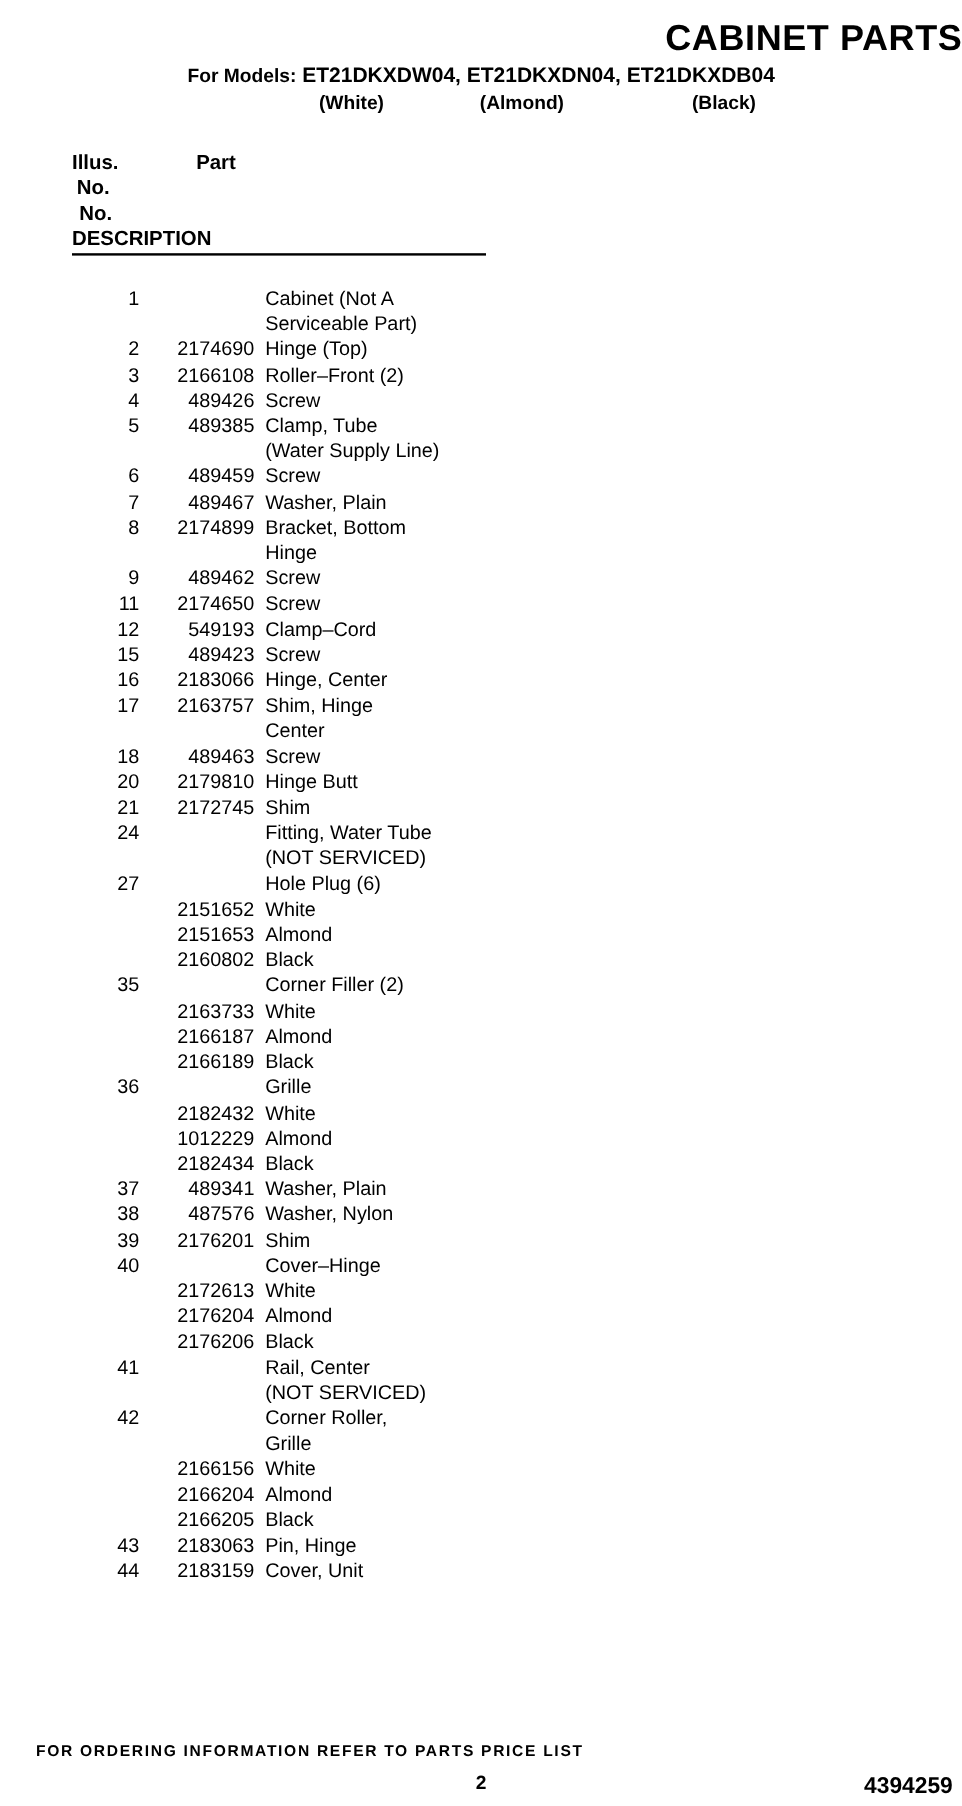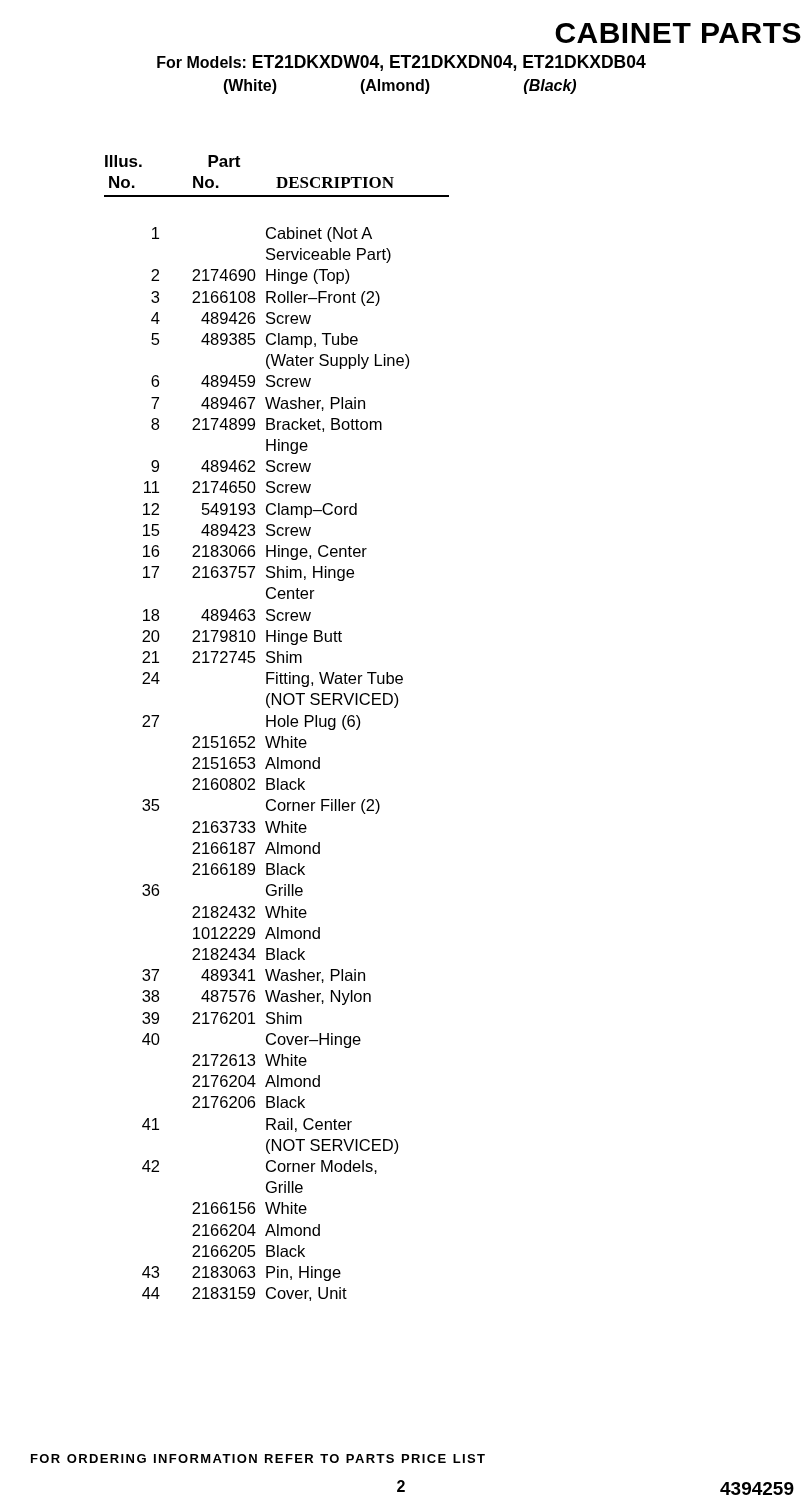--- a/index.html
+++ b/index.html
@@ -44,50 +44,51 @@
   .colors-line {
     display: flex;
     justify-content: center;
     font-size: 16px;
     font-weight: bold;
     line-height: 22px;
     margin-top: 1px;
   }
   .colors-line span {
     display: inline-block;
-    text-align: center;
+    text-align: right;
   }
   .c-white  { width: 140px; margin-left: 8px; }
   .c-almond { width: 150px; }
-  .c-black  { width: 160px; font-style: italic; }
+  .c-black  { width: 160px; }
 
   
   .table-wrap {
-    margin-top: 54px;
-    padding-left: 104px;
+    margin-top: 27px;
+    padding-left: 60px;
   }
   .head-row {
     display: flex;
     font-size: 17px;
     font-weight: bold;
     line-height: 21px;
   }
   .head-row .h-illus { width: 78px; text-align: left; }
   .head-row .h-part  { width: 84px; text-align: center; }
   .head-row .h-desc  { text-align: left; }
 
   .head-row2 {
     display: flex;
     font-size: 17px;
     font-weight: bold;
     line-height: 21px;
+    flex-direction: column;
   }
   .head-row2 .h-illus { width: 78px; text-align: left; padding-left: 4px;}
   .head-row2 .h-part  { width: 84px; text-align: left; padding-left: 6px;}
-  .head-row2 .h-desc  { text-align: left; font-family: Liberation Serif, serif; }
+  .head-row2 .h-desc  { text-align: left; }
 
   .head-rule {
     width: 345px;
     height: 2px;
     background: #000;
     margin-top: 2px;
   }
 
   
   .list {
@@ -389,21 +390,21 @@
           <span class="col-desc">Rail, Center</span>
         </div>
         <div class="row">
           <span class="col-illus"></span>
           <span class="col-part"></span>
           <span class="col-desc">(NOT SERVICED)</span>
         </div>
         <div class="row">
           <span class="col-illus">42</span>
           <span class="col-part"></span>
-          <span class="col-desc">Corner Models,</span>
+          <span class="col-desc">Corner Roller,</span>
         </div>
         <div class="row">
           <span class="col-illus"></span>
           <span class="col-part"></span>
           <span class="col-desc">Grille</span>
         </div>
         <div class="row">
           <span class="col-illus"></span>
           <span class="col-part">2166156</span>
           <span class="col-desc">White</span>

